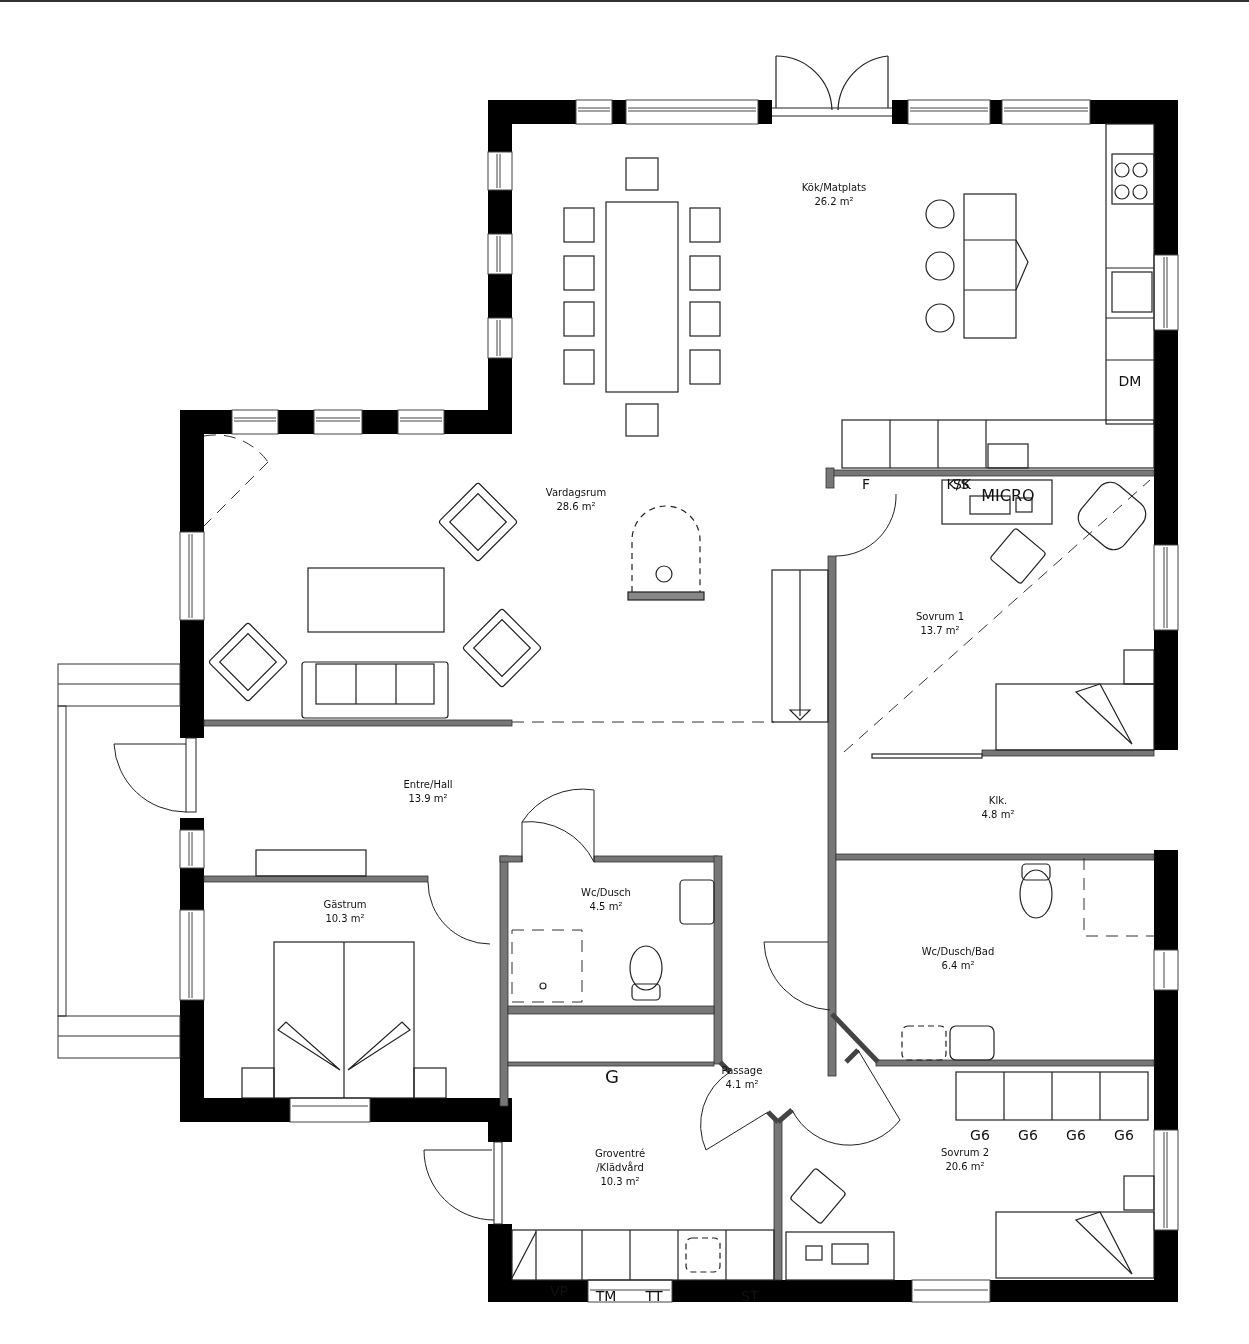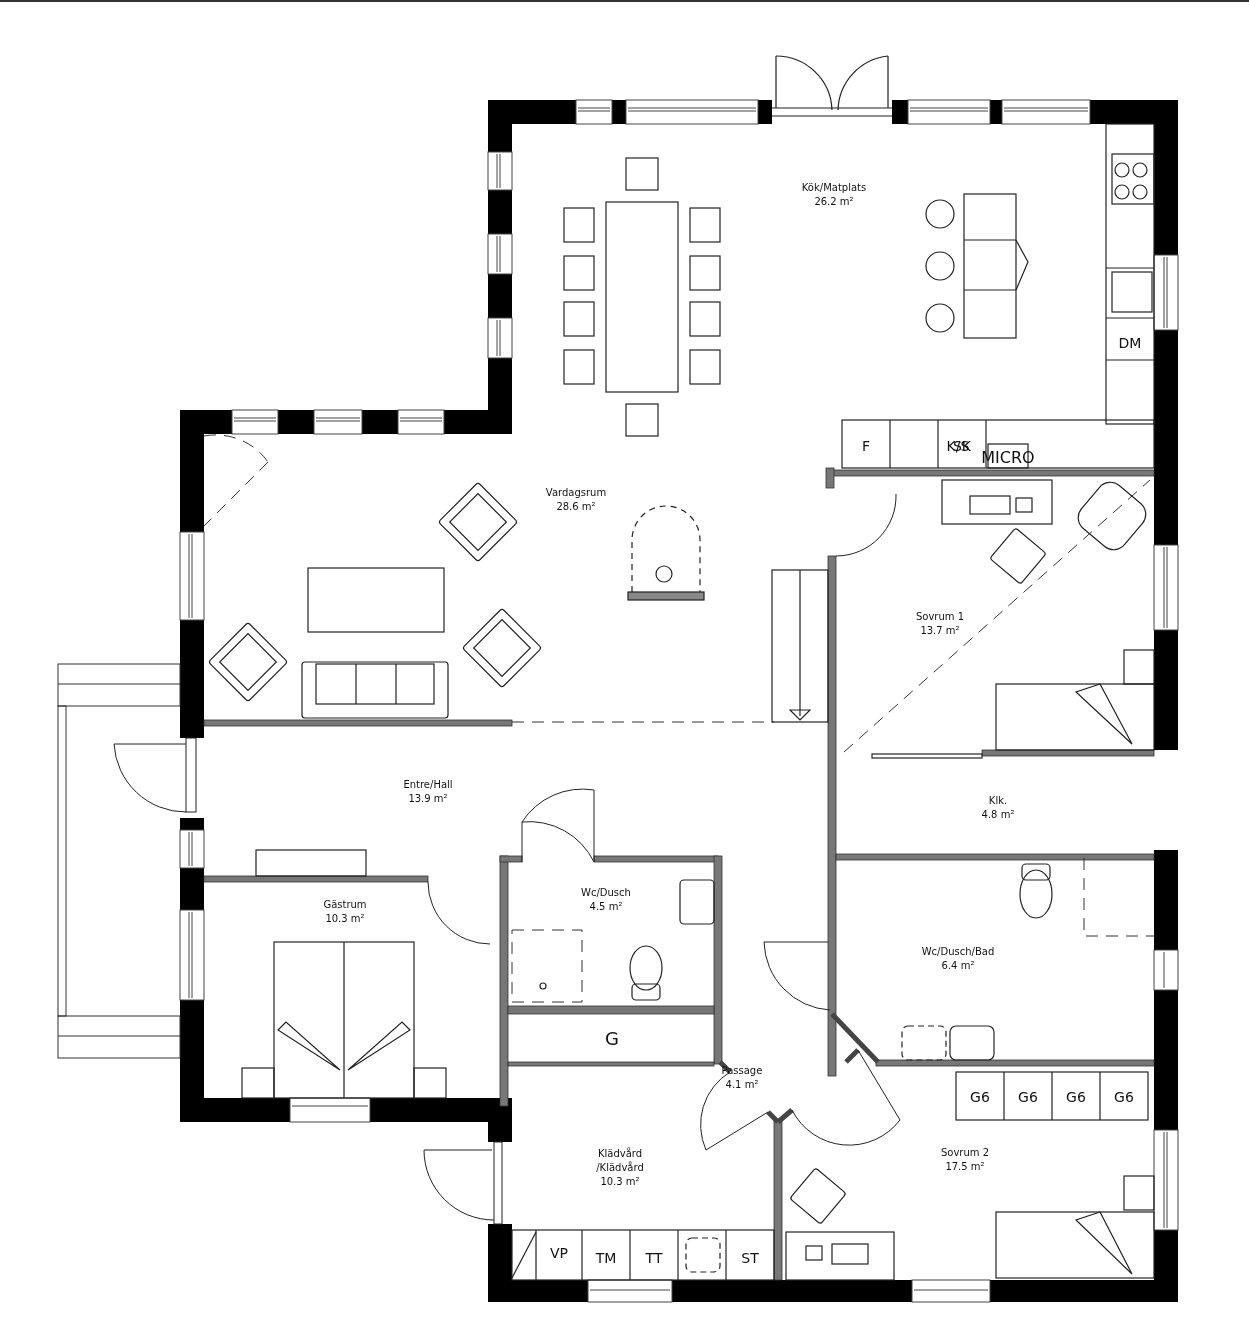--- a/index.html
+++ b/index.html
@@ -1,21 +1,21 @@
 <!DOCTYPE html>
 <html><head>
 <meta charset="utf-8">
 <style>
   html,body{margin:0;padding:0;background:#fff;}
   body{width:1249px;height:1344px;position:relative;overflow:hidden;font-family:"DejaVu Sans","Liberation Sans",sans-serif;}
   .topline{position:absolute;left:0;top:0;width:1249px;height:2px;background:#333;}
   svg#plan{position:absolute;left:0;top:0;}
   .room-label{position:absolute;text-align:center;font-size:10px;line-height:14px;color:#111;transform:translateX(-50%);white-space:nowrap;}
   .room-label span{display:block;}
-  .fix-label{position:absolute;font-size:14px;color:#111;transform:translate(-50%,-50%);white-space:nowrap;}
+  .fix-label{position:absolute;font-size:14px;color:#111;transform:translate(-50%,-50%);white-space:nowrap;margin-top:38px;}
   .fix-label.small{font-size:16px;}
 </style>
 </head>
 <body>
 
 <div class="topline"></div>
 
 <svg id="plan" width="1249" height="1344" viewBox="0 0 1249 1344" fill="none" stroke="#222" stroke-width="1.2">
 
   <g fill="#000" stroke="none">
@@ -387,24 +387,24 @@
 <div class="room-label" style="left:958px;top:945px;">
     <span>Wc/Dusch/Bad</span>
     <span>6.4 m²</span>
   </div>
 <div class="room-label" style="left:742px;top:1040px;margin-top:24px;">
     <span>Passage</span>
     <span>4.1 m²</span>
   </div>
 <div class="room-label" style="left:965px;top:1146px;">
     <span>Sovrum 2</span>
-    <span>17.5 m²</span>
+    <span>20.6 m²</span>
   </div>
 <div class="room-label" style="left:620px;top:1147px;">
-    <span>Klädvård</span>
+    <span>Groventré</span>
     <span>/Klädvård</span>
     <span>10.3 m²</span>
   </div>
 
 <div class="fix-label" style="left:866px;top:446px;">F</div>
 <div class="fix-label" style="left:958px;top:446px;">K/S</div>
 <div class="fix-label" style="left:962px;top:446px;">SK</div>
 <div class="fix-label small" style="left:1008px;top:457px;">MICRO</div>
 <div class="fix-label" style="left:1130px;top:343px;">DM</div>
 <div class="fix-label" style="left:612px;top:1038px;font-size:18px;">G</div>

